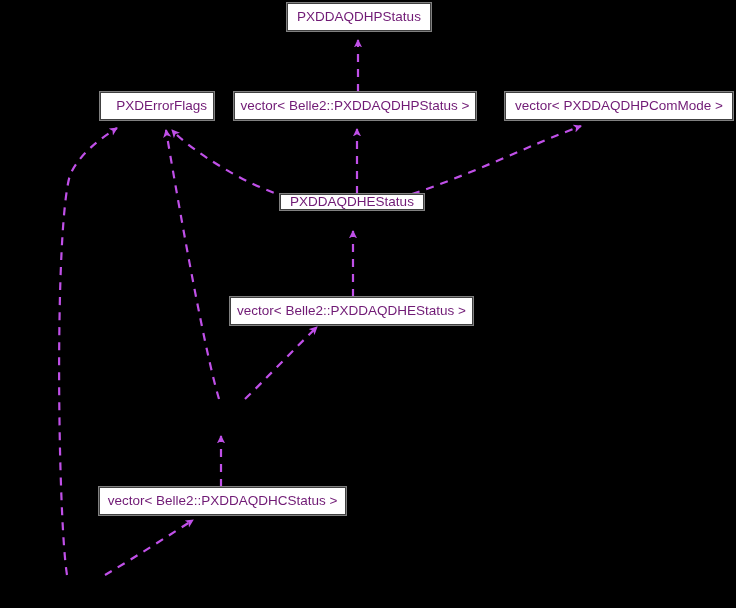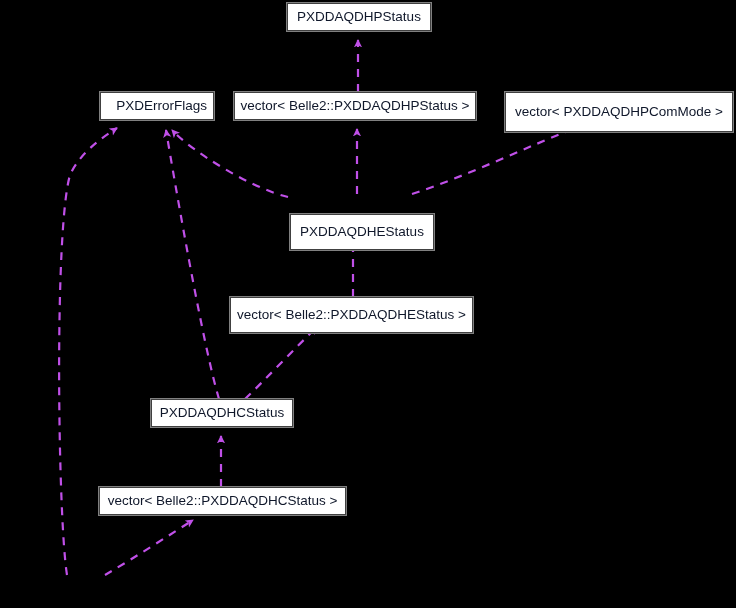--- a/index.html
+++ b/index.html
@@ -23,21 +23,21 @@
     top: 0;
     width: 736px;
     height: 608px;
   }
   .node {
     position: absolute;
     box-sizing: border-box;
     background: #ffffff;
     border: 1px solid #404040;
     outline: 1px solid #808080;
-    color: #0f172a;
+    color: #701a75;
     font-size: 13.5px;
     line-height: 1;
     white-space: nowrap;
     display: flex;
     align-items: center;
     justify-content: center;
     letter-spacing: 0px;
     z-index: 5;
   }
   .node.focus {
@@ -77,29 +77,26 @@
 
   <div class="node" style="left: 287px; top: 3px; width: 144px; height: 28px;">
     <span class="node-label">PXDDAQDHPStatus</span>
   </div>
   <div class="node" style="left: 100px; top: 92px; width: 114px; height: 28px; justify-content: flex-end;">
     <span class="node-label">PXDErrorFlags</span>
   </div>
   <div class="node" style="left: 234px; top: 92px; width: 242px; height: 28px;">
     <span class="node-label">vector&lt; Belle2::PXDDAQDHPStatus &gt;</span>
   </div>
-  <div class="node" style="left: 505px; top: 92px; width: 228px; height: 40px;">
+  <div class="node" style="left: 505px; top: 92px; width: 228px; height: 28px;">
     <span class="node-label">vector&lt; PXDDAQDHPComMode &gt;</span>
   </div>
-  <div class="node" style="left: 290px; top: 194px; width: 144px; height: 36px; margin-top: 20px;">
+  <div class="node" style="left: 280px; top: 194px; width: 144px; height: 16px;">
     <span class="node-label">PXDDAQDHEStatus</span>
   </div>
-  <div class="node" style="left: 230px; top: 297px; width: 243px; height: 36px;">
+  <div class="node" style="left: 230px; top: 297px; width: 243px; height: 28px;">
     <span class="node-label">vector&lt; Belle2::PXDDAQDHEStatus &gt;</span>
-  </div>
-  <div class="node" style="left: 151px; top: 399px; width: 142px; height: 28px;">
-    <span class="node-label">PXDDAQDHCStatus</span>
   </div>
   <div class="node" style="left: 99px; top: 487px; width: 247px; height: 28px; text-align: right;">
     <span class="node-label">vector&lt; Belle2::PXDDAQDHCStatus &gt;</span>
   </div>
 
 </div>
 
 </body></html>

